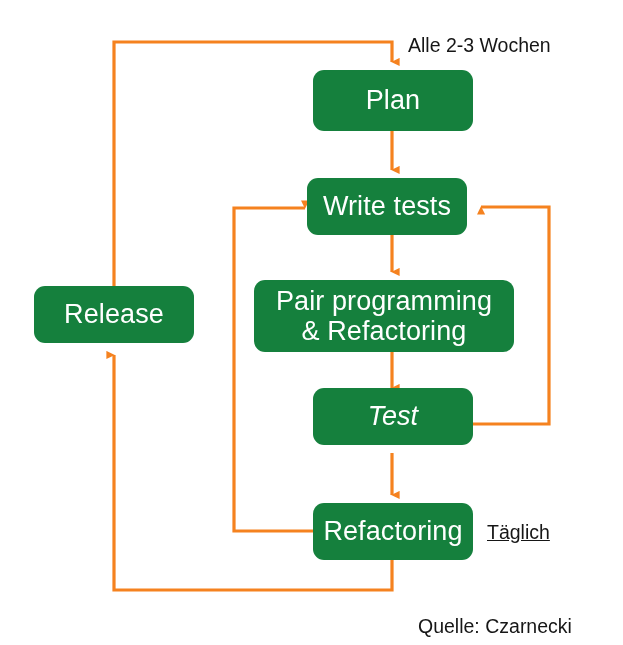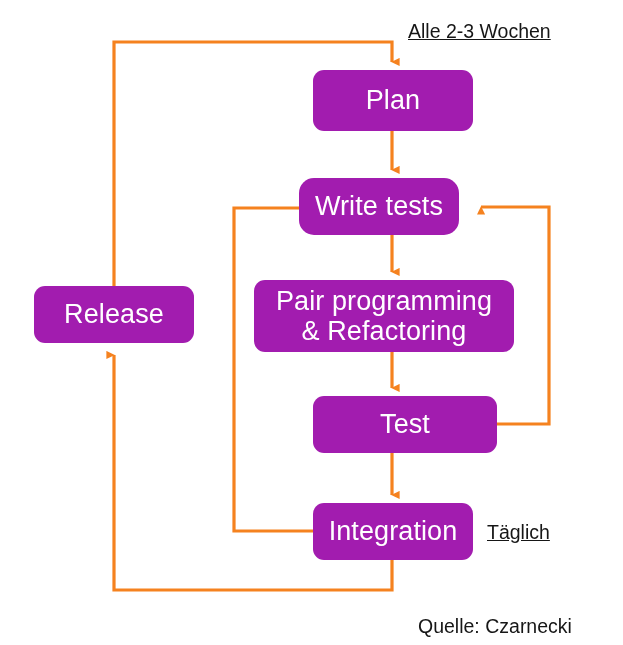--- a/index.html
+++ b/index.html
@@ -24,21 +24,21 @@
   #flow-svg {
     position: absolute;
     left: 0;
     top: 0;
     width: 623px;
     height: 645px;
   }
   .node {
     position: absolute;
     box-sizing: border-box;
-    background: #a21caf;
+    background: #15803d;
     border-radius: 11px;
     color: #ffffff;
     display: flex;
     align-items: center;
     justify-content: center;
     text-align: center;
     line-height: 1.12;
     font-size: 27px;
     font-weight: 400;
     letter-spacing: 0.1px;
@@ -91,30 +91,30 @@
       <path d="M473,424 L549,424 L549,207 L481,207" marker-end="url(#arrow-left)"></path>
 
       <path d="M313,531 L234,531 L234,208 L305,208" marker-end="url(#arrow-right)"></path>
 
       <path d="M392,560 L392,590 L114,590 L114,355" marker-end="url(#arrow-up)"></path>
     </g>
   </svg>
 
   <div class="node" style="left:313px; top:70px; width:160px; height:61px;">Plan</div>
 
-  <div class="node" style="left:299px; top:178px; width:160px; height:57px;border-radius:15px;">Write tests</div>
+  <div class="node" style="left:307px; top:178px; width:160px; height:57px;">Write tests</div>
 
   <div class="node" style="left:254px; top:280px; width:260px; height:72px;">Pair programming
 &amp; Refactoring</div>
 
-  <div class="node" style="left:313px; top:396px; width:184px; height:57px;">Test</div>
+  <div class="node" style="left:313px; top:388px; width:160px; height:57px;font-style:italic;">Test</div>
 
-  <div class="node" style="left:313px; top:503px; width:160px; height:57px;">Integration</div>
+  <div class="node" style="left:313px; top:503px; width:160px; height:57px;">Refactoring</div>
 
   <div class="node" style="left:34px; top:286px; width:160px; height:57px;">Release</div>
 
-  <div class="caption" style="left:408px; top:20px;text-decoration:underline;">Alle 2-3 Wochen</div>
+  <div class="caption" style="left:408px; top:34px;">Alle 2-3 Wochen</div>
 
   <div class="caption" style="left:487px; top:521px;text-decoration:underline;">Täglich</div>
 
   <div class="caption" style="left:418px; top:615px;">Quelle: Czarnecki</div>
 
 </div>
 
 </body></html>

